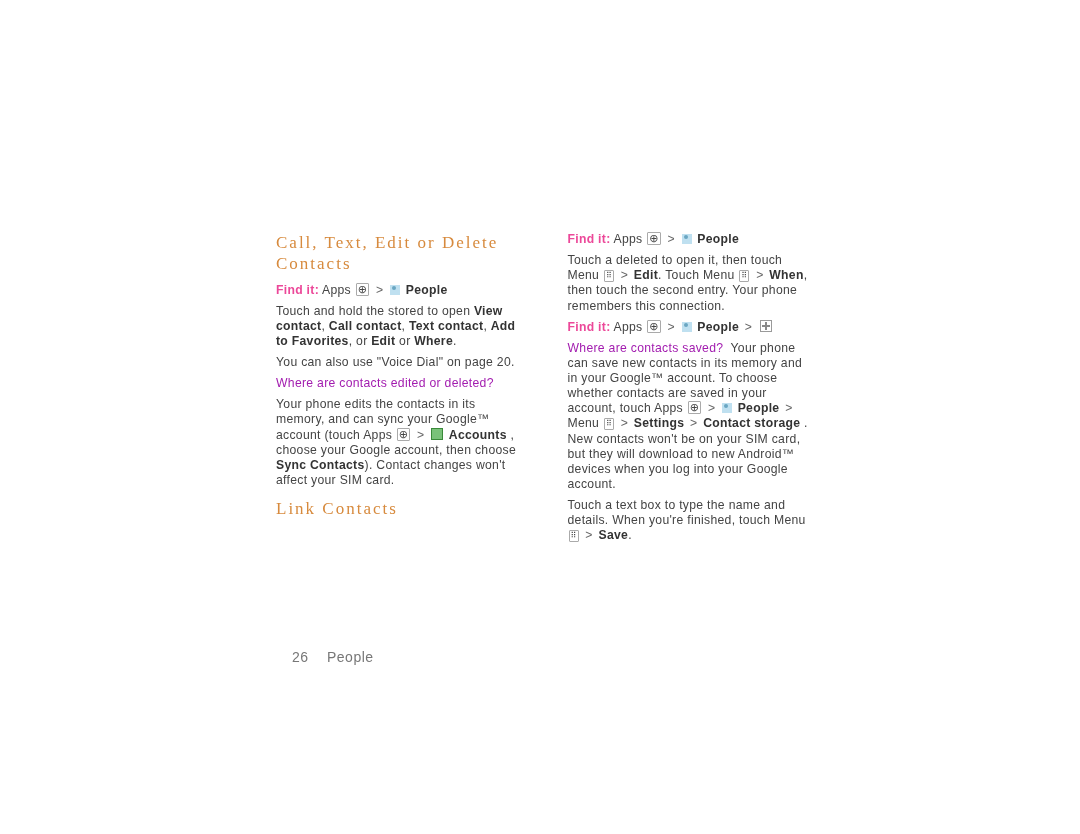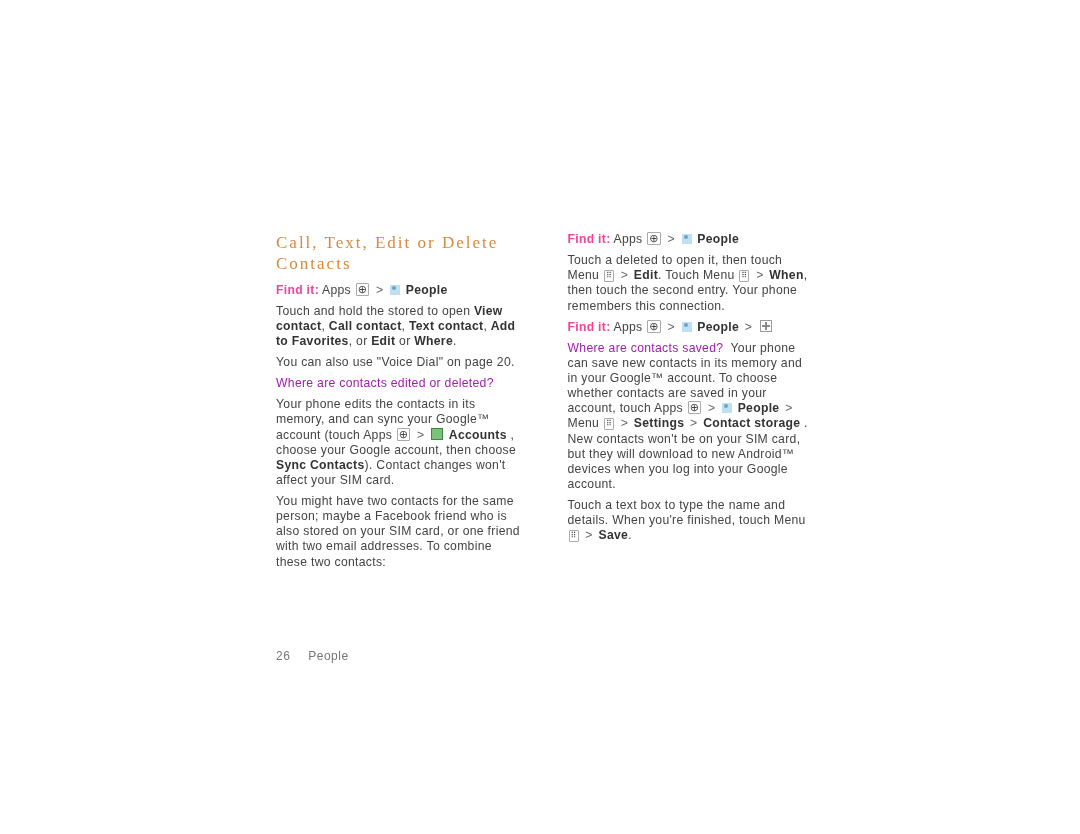--- a/index.html
+++ b/index.html
@@ -77,23 +77,23 @@
     position:relative;
   }
   .add-icon::before, .add-icon::after{
     content:""; position:absolute; background:#888;
   }
   .add-icon::before{ left:4px; top:1px; width:2px; height:8px;}
   .add-icon::after { left:1px; top:4px; width:8px; height:2px;}
   .gt { margin: 0 2px; color:#666; }
   .footer {
     position: absolute;
-    left: 276px;
+    left: 292px;
     top: 649px;
-    font-size: 12px;
+    font-size: 14px;
     color: #777;
     letter-spacing: 0.5px;
     text-align: right;
   }
   .footer .pn { margin-right: 14px; }
 </style>
 </head>
 <body>
 
 <div class="page">
@@ -120,22 +120,22 @@
 
     <p>
       <span>Your phone edits the contacts in its memory, and can sync your Google™ account (touch Apps</span>
       <span class="boxed apps-icon"></span>
       <span class="gt">&gt;</span>
       <span class="acct-icon"></span>
       <span class="bold">Accounts</span>
       <span>, choose your Google account, then choose </span><span class="bold">Sync Contacts</span><span>). Contact changes won't affect your SIM card.</span>
     </p>
 
+    <h2 class="section" style="margin-top:10px">Link Contacts</h2>
 
-    <p>You might have two contacts for the same person; maybe a Facebook friend who is also stored on your SIM card, or one friend with two email addresses. To combine these two contacts:</p>
   </div>
 
   <div class="col">
     <p>
       <span class="findit-label">Find it:</span>
       <span>Apps</span>
       <span class="boxed apps-icon"></span>
       <span class="gt">&gt;</span>
       <span class="people-icon"></span>
       <span class="bold">People</span>

